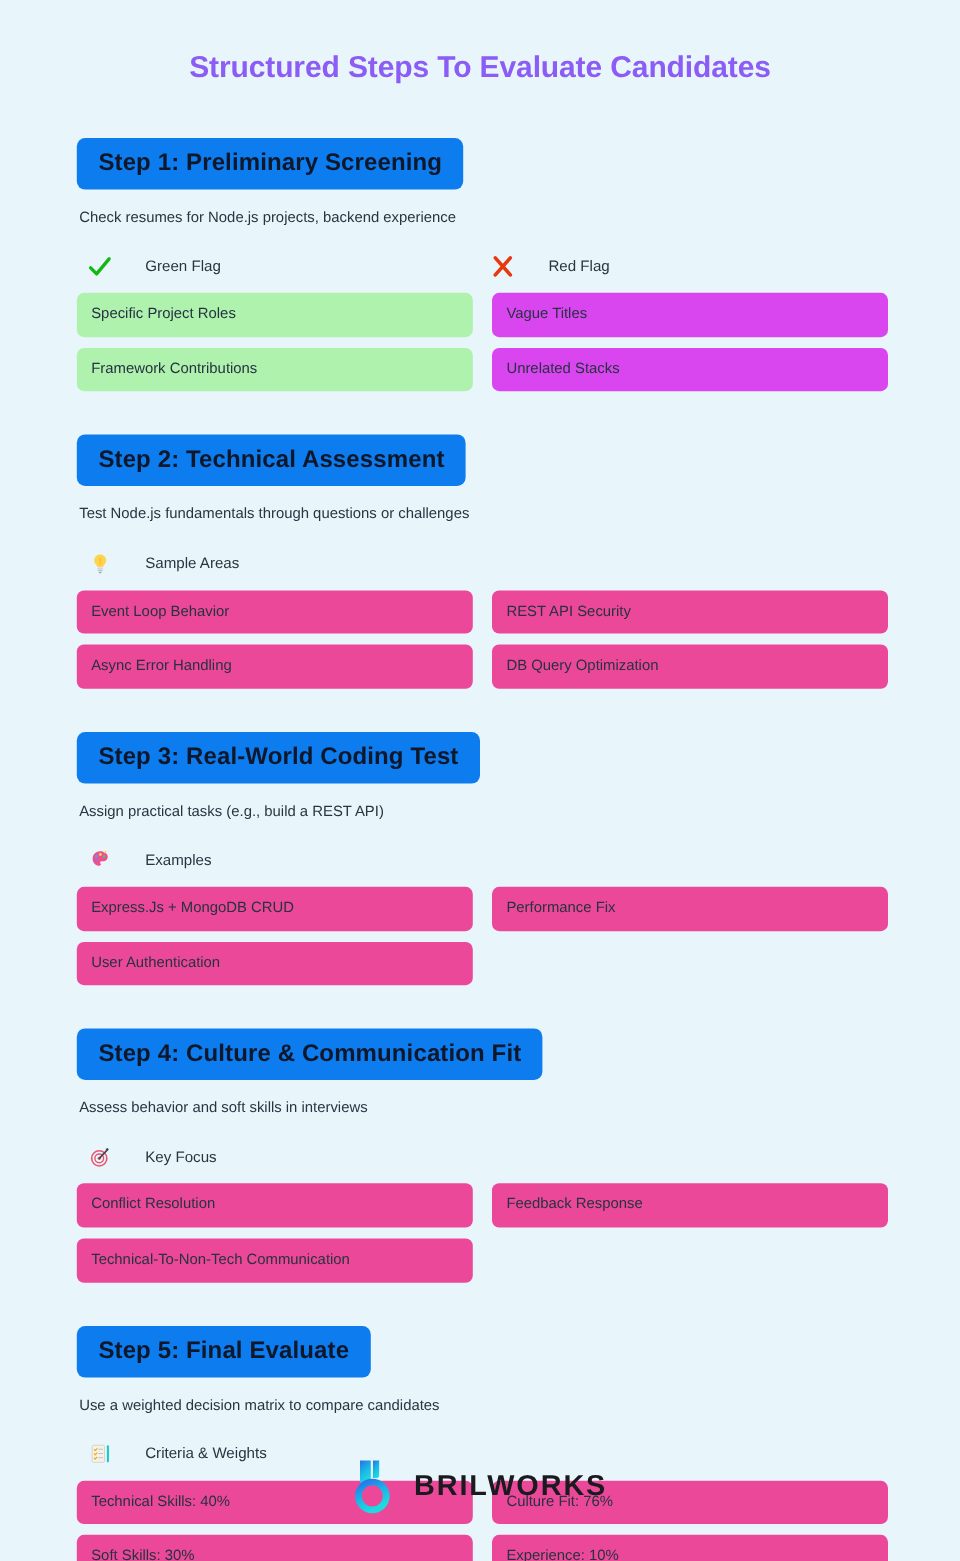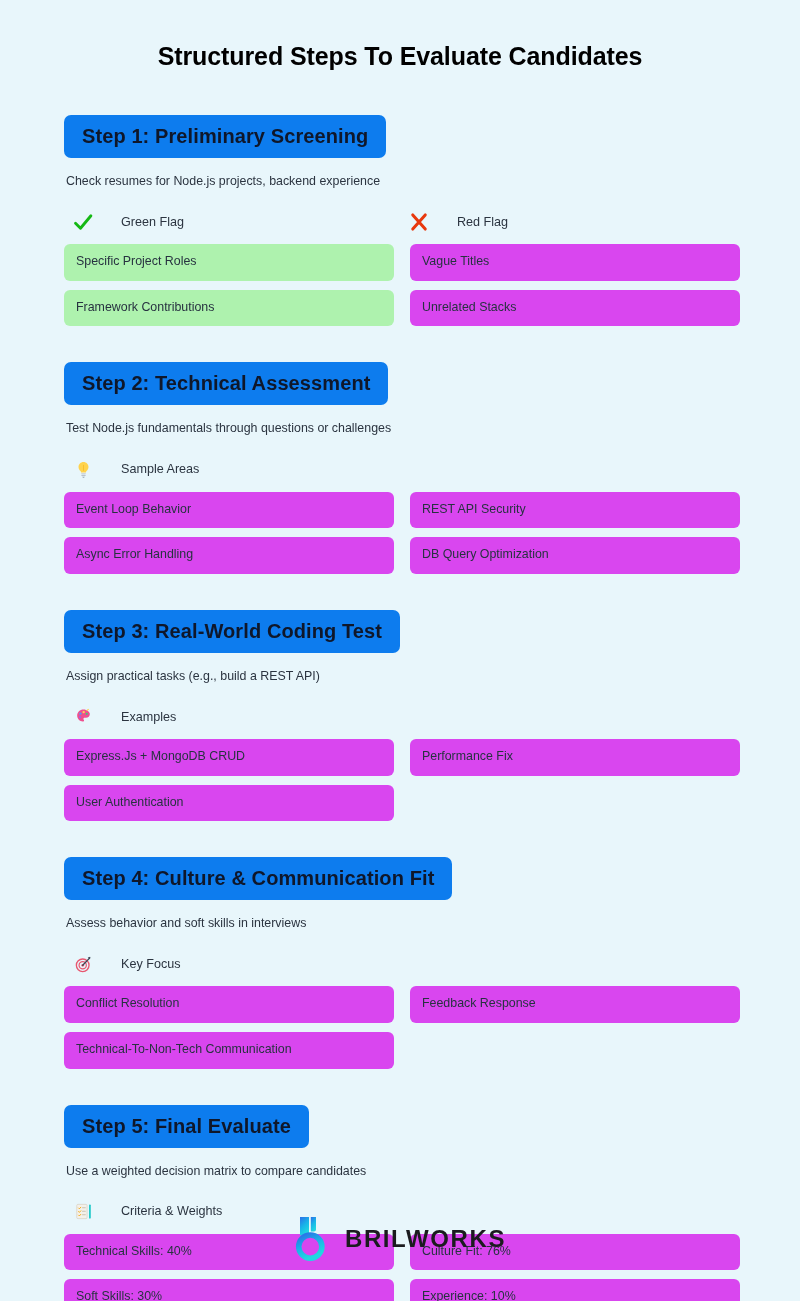--- a/index.html
+++ b/index.html
@@ -24,21 +24,21 @@
     background: #e8f6fb;
     padding: 0 64px;
   }
 
   
   .page-title {
     text-align: center;
     font-size: 25px;
     font-weight: 700;
     letter-spacing: -0.1px;
-    color: #000000;
+    color: #8b5cf6;
     padding-top: 41px;
     padding-bottom: 0;
     line-height: 1.2;
   }
 
   
   .step {
     margin-top: 36px;
   }
   .step:first-of-type { margin-top: 44px; }
@@ -108,21 +108,21 @@
     padding: 11px 12px 12px 12px;
     font-size: 12.4px;
     line-height: 1.1;
     color: #273240;
     min-height: 33px;
     display: flex;
     align-items: center;
   }
   .card.green { background: #aef2ae; }
   .card.red   { background: #d946ef; }
-  .card.blue  { background: #d946ef; }
+  .card.blue  { background: #ec4899; }
 
   
   .footer {
     position: absolute;
     left: 0;
     right: 0;
     bottom: 38px;
     display: flex;
     align-items: center;
     justify-content: center;

